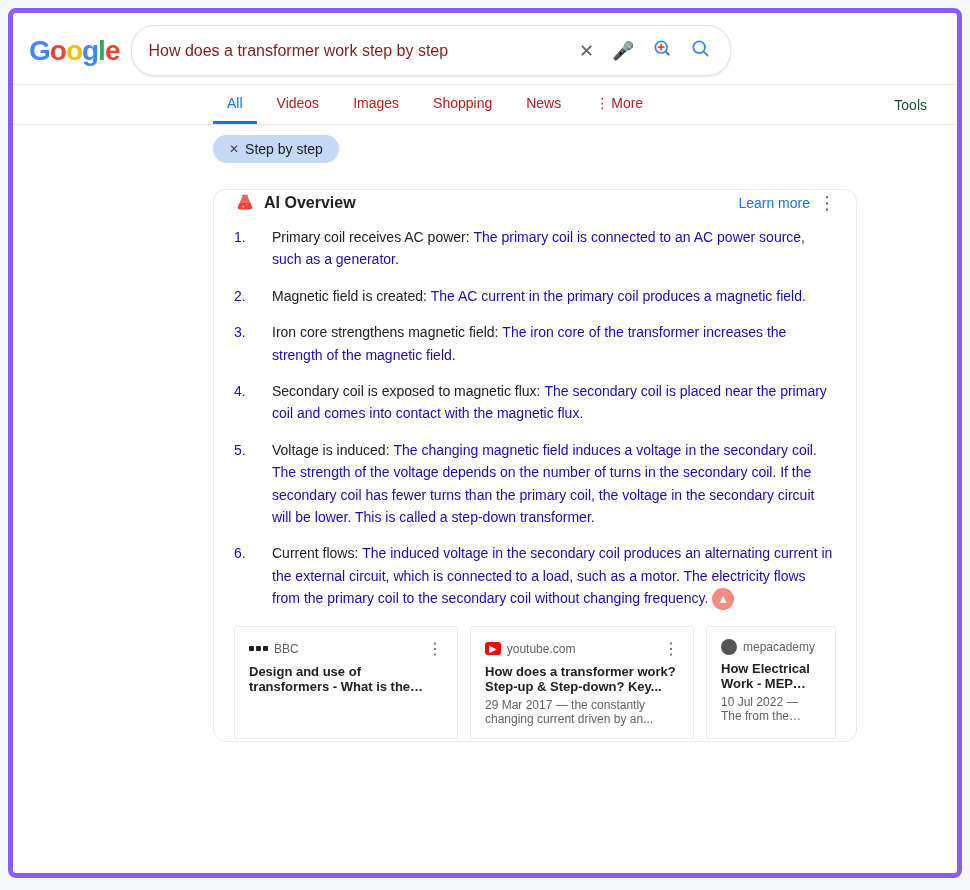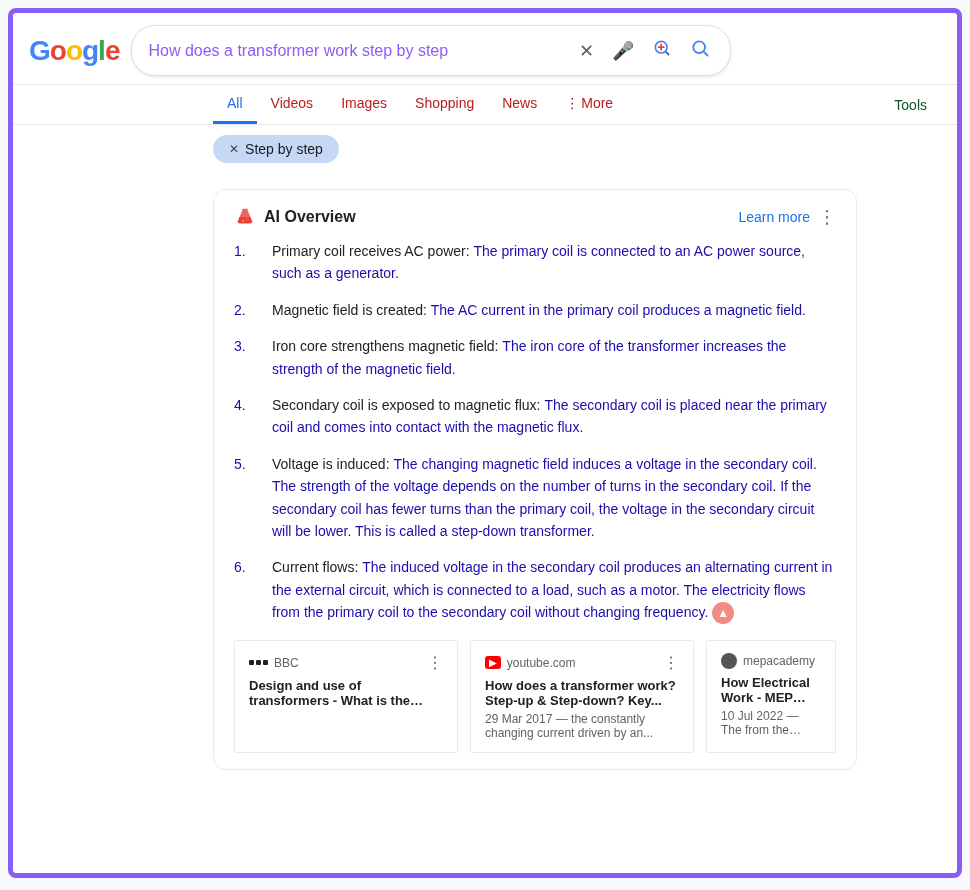--- a/index.html
+++ b/index.html
@@ -44,21 +44,21 @@
       flex: 1;
       max-width: 600px;
       background: #fff;
       box-shadow: 0 1px 3px rgba(0,0,0,0.1);
     }
     .search-input {
       border: none;
       outline: none;
       font-size: 16px;
       flex: 1;
-      color: #8b5cf6;
+      color: #7f1d1d;
     }
     .search-icons {
       display: flex;
       gap: 10px;
       align-items: center;
     }
     .icon-btn {
       cursor: pointer;
       color: #5f6368;
       font-size: 18px;
@@ -67,21 +67,21 @@
       padding: 4px;
     }
     .search-icon-btn {
       color: #4285F4;
     }
     
     .nav-tabs {
       display: flex;
       align-items: center;
       padding: 0 16px 0 200px;
-      gap: 0;
+      gap: 6px;
       border-bottom: 1px solid #ebebeb;
     }
     .nav-tab {
       padding: 10px 14px;
       font-size: 14px;
       color: #b91c1c;
       cursor: pointer;
       border-bottom: 3px solid transparent;
       white-space: nowrap;
       text-decoration: none;
@@ -127,21 +127,21 @@
     }
     
     .main-content {
       padding: 16px 16px 16px 200px;
       max-width: 860px;
     }
     
     .ai-overview-card {
       border: 1px solid #e8eaed;
       border-radius: 12px;
-      padding: 16px 20px;
+      padding: 2px 20px;
       margin-bottom: 16px;
       background: #fff;
     }
     .ai-overview-header {
       display: flex;
       align-items: center;
       justify-content: space-between;
       margin-bottom: 12px;
     }
     .ai-overview-title {

